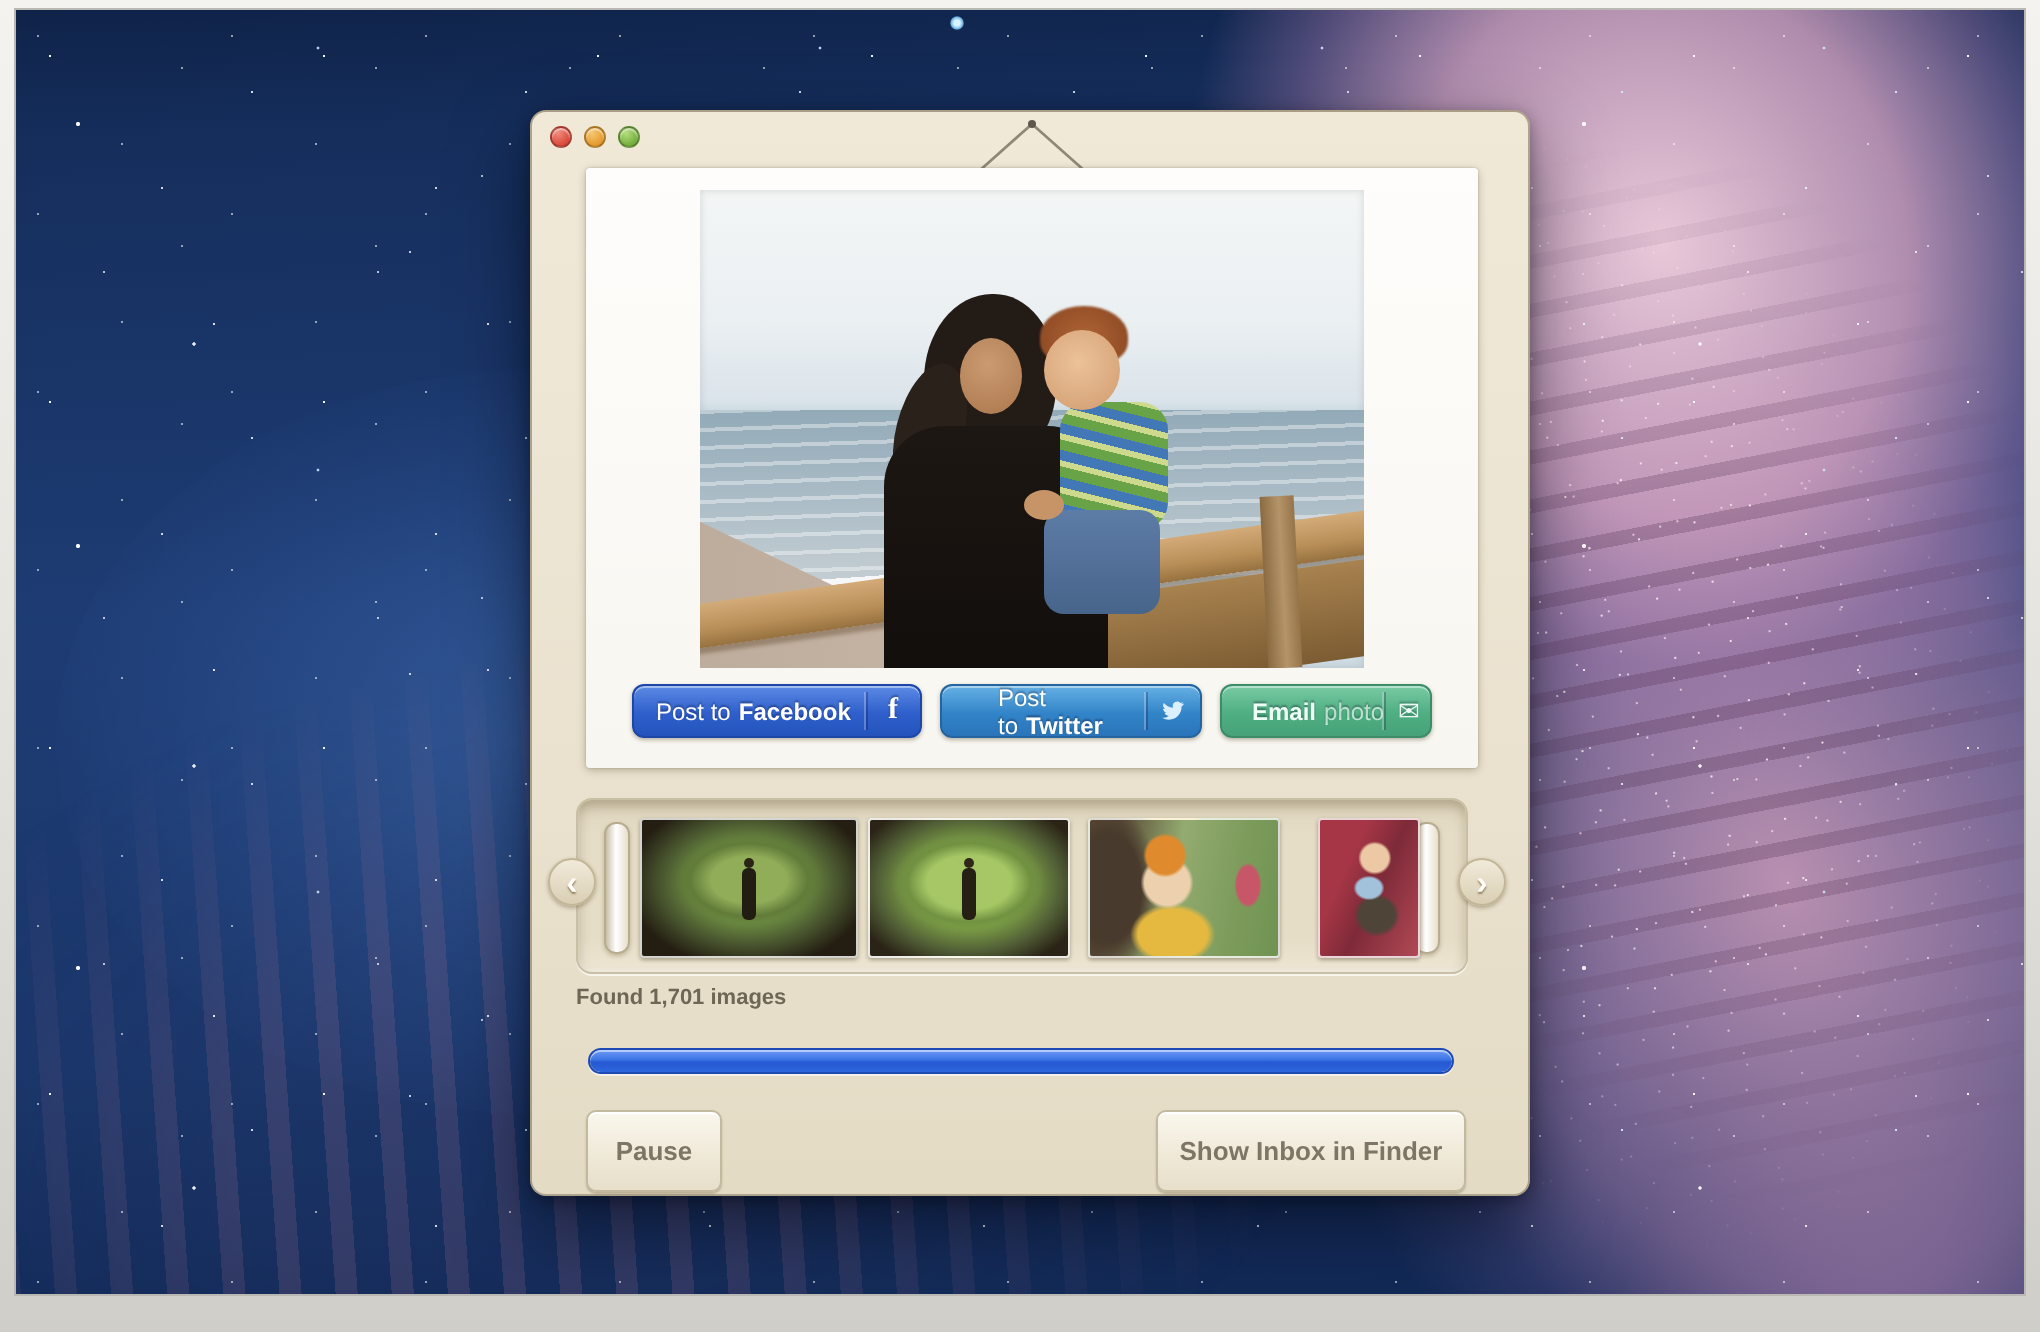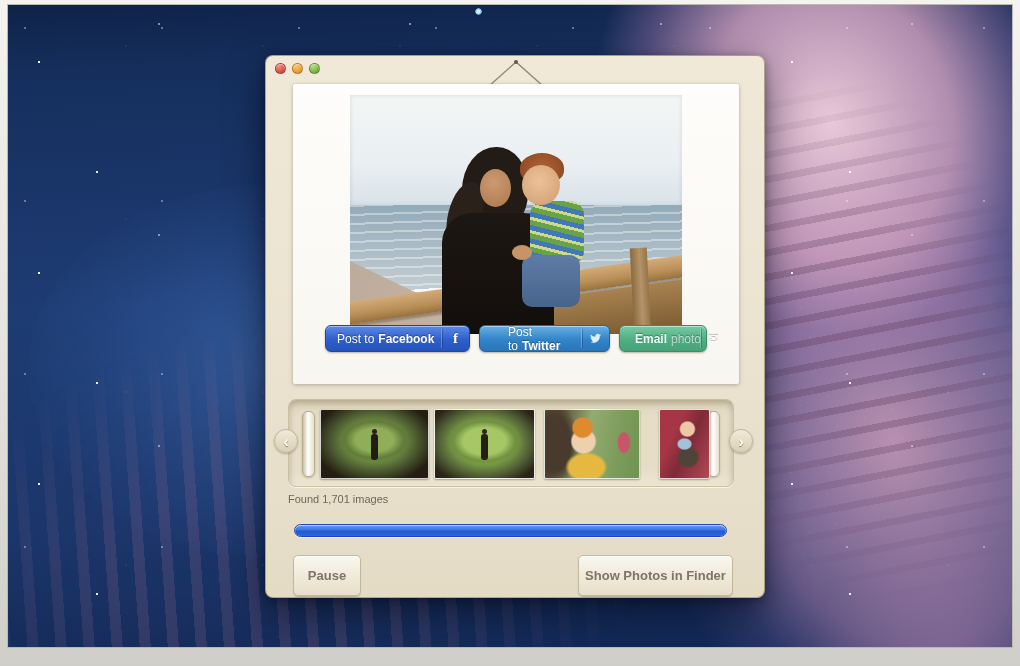--- a/index.html
+++ b/index.html
@@ -112,29 +112,29 @@
   .c-face { position:absolute; left:172px; top:70px; width:38px; height:40px; border-radius:50%;
     background:radial-gradient(circle at 45% 40%, #ecc29a, #d6a377 80%); }
   .c-body { position:absolute; left:180px; top:106px; width:54px; height:64px; border-radius:14px;
     background:repeating-linear-gradient(14deg, #69a348 0 5px, #cdd98c 5px 8px, #4178b5 8px 13px); }
   .c-jeans { position:absolute; left:172px; top:160px; width:58px; height:52px; border-radius:10px;
     background:linear-gradient(180deg,#5d7ca6,#47648a); }
   .w-hand { position:absolute; left:162px; top:150px; width:20px; height:15px; border-radius:50%;
     background:#c79468; }
 
   
-  .share-row { position:absolute; left:0; right:0; top:241px; display:flex; justify-content:center; gap:9px; }
+  .share-row { position:absolute; left:0; right:0; top:258px; display:flex; justify-content:center; gap:9px; }
   .sbtn { height:27px; border-radius:6px; display:flex; align-items:center; justify-content:space-between;
     padding:0 7px 0 11px; color:#fff; font-size:12px; cursor:default;
     text-shadow:0 -1px 1px rgba(0,0,30,.35);
     box-shadow:inset 0 1px 0 rgba(255,255,255,.45), 0 1px 2px rgba(60,50,20,.35); }
   .sbtn .lbl b { margin-left:4px; }
   .sbtn.fb { width:145px; background:linear-gradient(180deg,#5c8ae6 0%,#2e5fca 55%,#2453bd 100%); border:1px solid #1d46a6; }
   .sbtn.tw { width:131px; background:linear-gradient(180deg,#66b0e4 0%,#3284c8 55%,#2a74ba 100%); border:1px solid #24659f;padding-left:28px; }
-  .sbtn.em { width:88px; background:linear-gradient(180deg,#79cba4 0%,#4fae82 55%,#47a279 100%); border:1px solid #3c8c68; }
+  .sbtn.em { width:106px; background:linear-gradient(180deg,#79cba4 0%,#4fae82 55%,#47a279 100%); border:1px solid #3c8c68; }
   .sbtn.em .lbl { color:#eefff6; }
   .sbtn.em .lbl .suffix { color:rgba(235,255,244,.72); margin-left:4px; }
   .chip { display:flex; align-items:center; justify-content:center; width:20px; height:19px;
     border-left:1px solid rgba(0,0,40,.25); box-shadow:-1px 0 0 rgba(255,255,255,.25); padding-left:6px; }
   .fglyph { font-family:"Liberation Serif","DejaVu Serif",serif; font-weight:bold; font-size:15px; }
   .envglyph { font-size:13px; opacity:.9; }
 
   
   .tray { position:absolute; left:22px; top:343px; width:446px; height:88px; border-radius:8px;
     background:linear-gradient(180deg,#ddd4bc,#e6ddc7 20%,#e6ddc7 80%,#eee6d3);
@@ -180,21 +180,21 @@
     box-shadow:0 1px 2px rgba(90,75,40,.4); color:#fffef8; font-size:17px; font-weight:bold;
     display:flex; align-items:center; justify-content:center; line-height:1;
     text-shadow:0 1px 1px rgba(120,100,60,.8); cursor:default; }
   .strip-arrow.prev { left:8px; }
   .strip-arrow.next { left:463px; }
 
   
   .status-row { position:absolute; left:22px; right:29px; top:437px; display:flex;
     justify-content:space-between; align-items:baseline; }
   .searched { font-style:italic; font-size:11px; color:#8e8675; }
-  .found { font-weight:normal; font-size:11px; color:#6e6755; }
+  .found { font-weight:bold; font-size:11px; color:#6e6755; }
 
   .progress { position:absolute; left:28px; right:37px; top:468px; height:13px; border-radius:7px;
     background:#d8cfb8; border:1px solid #1c49b4; overflow:hidden;
     box-shadow:0 1px 0 rgba(255,255,255,.6); }
   .progress .fill { width:100%; height:100%; border-radius:6px;
     background:linear-gradient(180deg,#6f9bf2 0%,#3a74e6 45%,#2558d2 55%,#2e65dd 100%);
     box-shadow:inset 0 1px 0 rgba(255,255,255,.5); }
 
   .bottom-row { position:absolute; left:27px; right:31px; top:499px; display:flex;
     justify-content:space-between; }
@@ -297,17 +297,17 @@
       <div class="status-row">
         <span class="found">Found 1,701 images</span>
       </div>
 
       <div class="progress">
         <div class="fill"></div>
       </div>
 
       <div class="bottom-row">
         <div class="push-btn pause">Pause</div>
-        <div class="push-btn finder">Show Photos in Finder</div>
+        <div class="push-btn finder">Show Inbox in Finder</div>
       </div>
     </div>
   </div>
 </div>
 
 </body></html>

